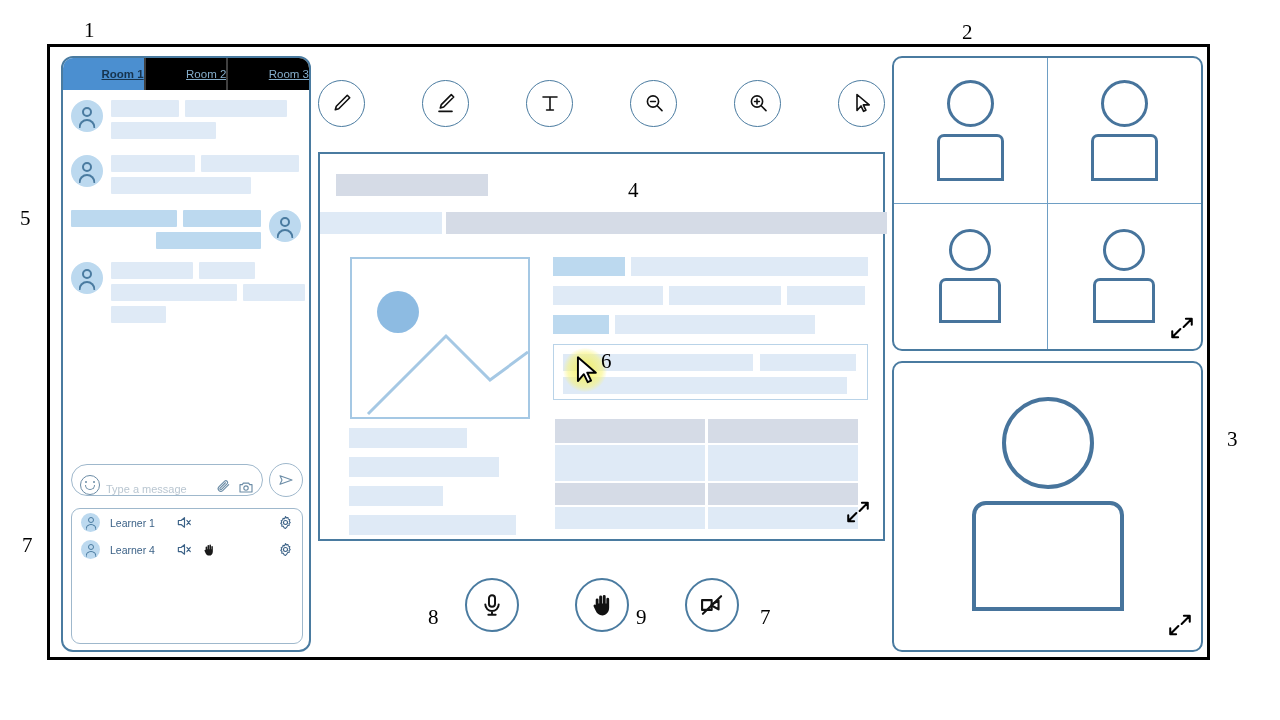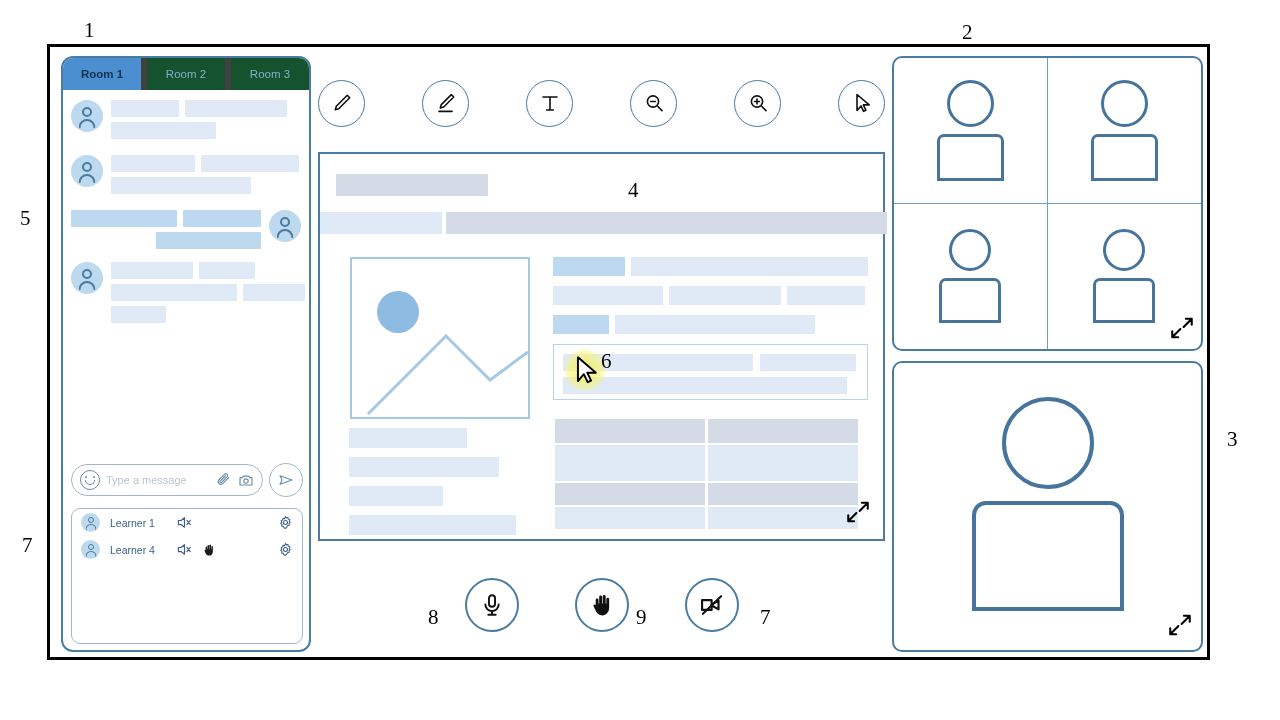--- a/index.html
+++ b/index.html
@@ -23,25 +23,25 @@
   }
 
   
   .chat-panel{
     position:absolute;left:61px;top:56px;width:250px;height:596px;
     border:2px solid #4a7ba0;border-radius:12px;background:#fff;
     box-sizing:border-box;overflow:hidden;
   }
   .room-tabs{display:flex;height:32px;width:100%;}
   .room-tab{
-    flex:1;display:flex;align-items:center;justify-content:center;
-    font-size:11.5px;box-sizing:border-box;
+    flex:1;display:flex;align-items:center;justify-content:flex-end;
+    font-size:11.5px;box-sizing:border-box;text-decoration:underline;
   }
   .room-tab.active{background:#4b8fd0;color:#16334d;font-weight:600;}
-  .room-tab.inactive{background:#14532d;color:#86aecb;border-left:6px solid #404040;}
+  .room-tab.inactive{background:#000000;color:#86aecb;border-left:2px solid #404040;}
 
   .chat-scroll{position:relative;height:352px;padding:10px 8px 0 8px;box-sizing:border-box;}
 
   .msg-row{display:flex;align-items:flex-start;margin-bottom:13px;}
   .msg-row.out{justify-content:flex-end;}
   .avatar{
     width:32px;height:32px;border-radius:50%;background:#bcd9ef;
     flex:0 0 32px;position:relative;
   }
   .avatar::before{
@@ -60,21 +60,21 @@
   .bar.dark{background:#bcd9ef;}
   .msg-row.out .bubbles{align-items:flex-end;}
 
   
   .composer-wrap{
     position:absolute;left:8px;top:404px;width:232px;height:36px;
     display:flex;align-items:center;gap:6px;
   }
   .composer{
     flex:1;height:32px;border:1.5px solid #9fb8cc;border-radius:18px;
-    display:flex;align-items:center;padding:0 8px;box-sizing:border-box;gap:6px;
+    display:flex;align-items:flex-end;padding:0 8px;box-sizing:border-box;gap:6px;
   }
   .smiley{width:18px;height:18px;border:1.5px solid #6b8ca6;border-radius:50%;position:relative;flex:0 0 18px;}
   .smiley i{position:absolute;top:5px;width:2px;height:2px;background:#6b8ca6;border-radius:50%;}
   .smiley i:nth-child(1){left:4px;}
   .smiley i:nth-child(2){right:4px;}
   .smiley u{position:absolute;left:4px;bottom:4px;width:8px;height:4px;border:1.3px solid #6b8ca6;border-top:none;border-radius:0 0 8px 8px;}
   .ph{flex:1;font-size:11px;color:#b9c6d1;white-space:nowrap;}
   .mini-ic{width:16px;height:16px;flex:0 0 16px;color:#6b8ca6;}
   .send-btn{
     width:32px;height:32px;border:1.5px solid #9fb8cc;border-radius:50%;

